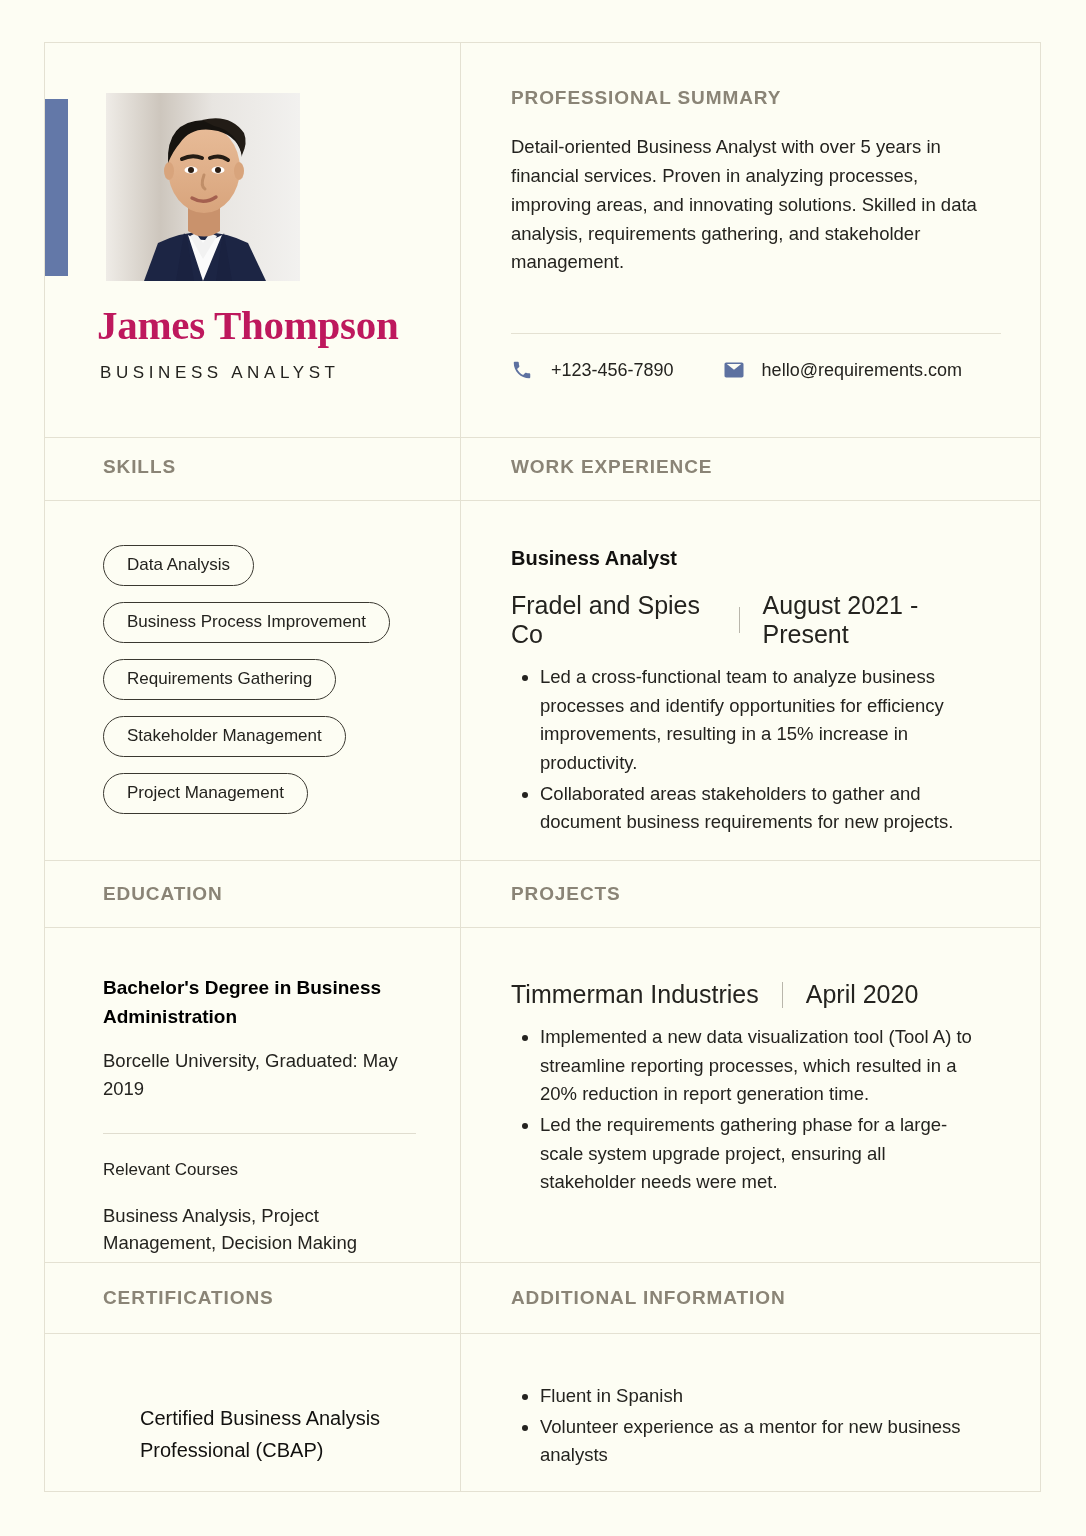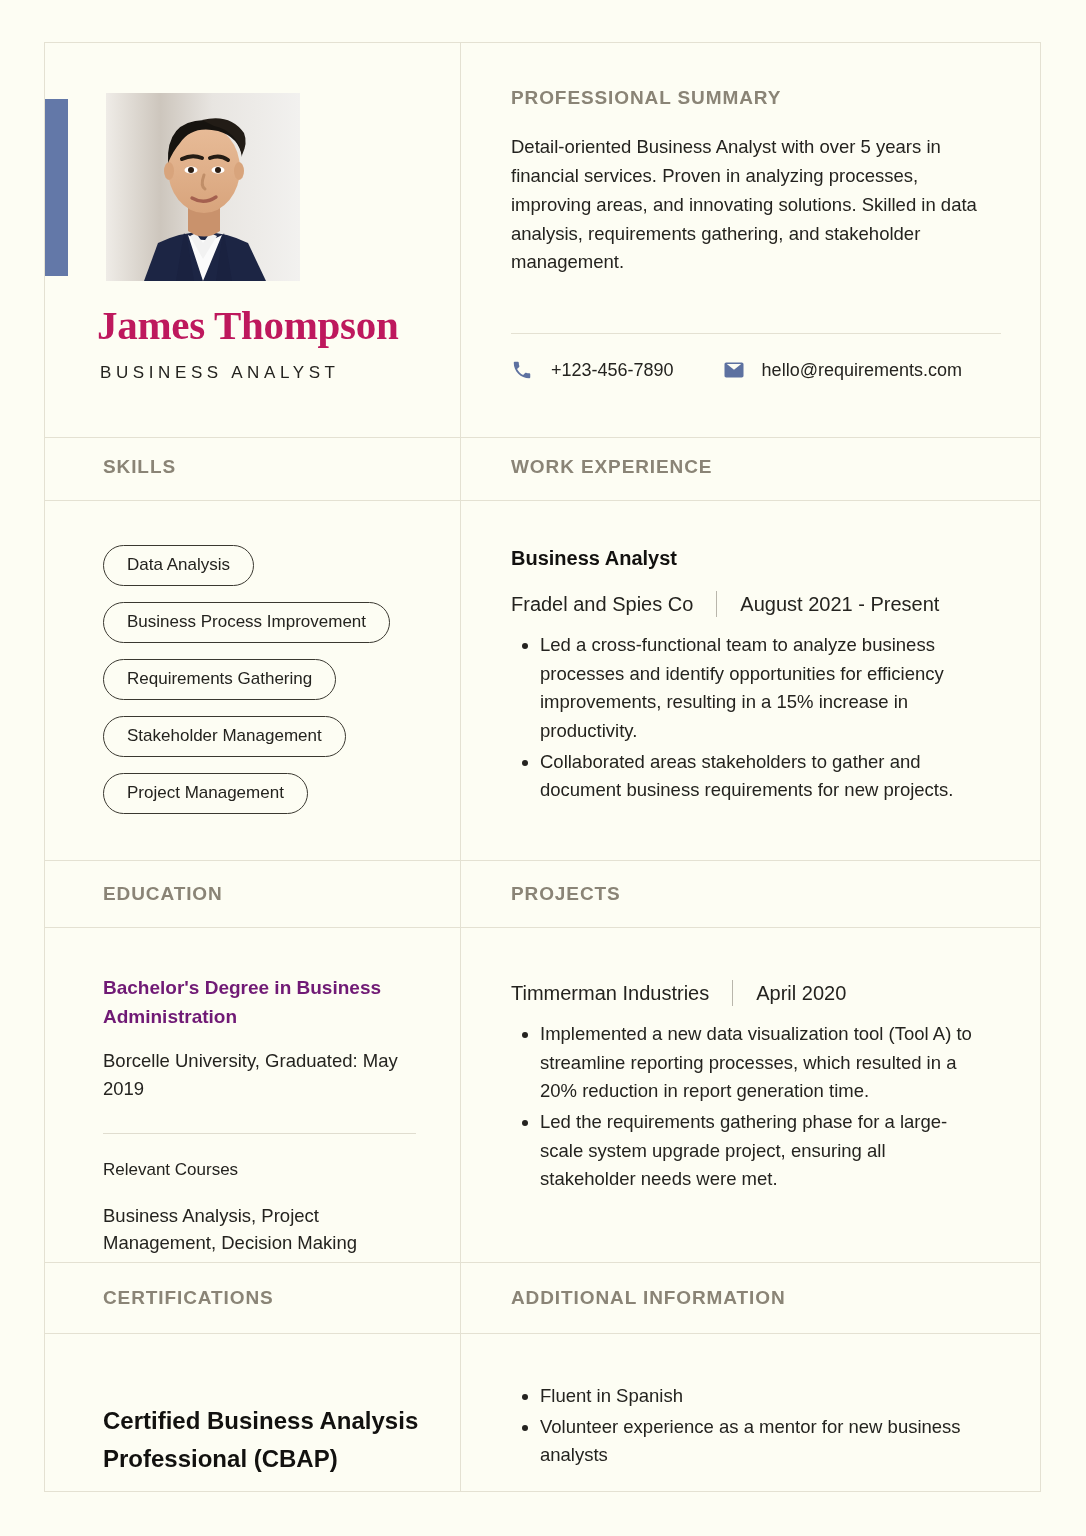--- a/index.html
+++ b/index.html
@@ -172,21 +172,21 @@
   
   .job-title {
     font-size: 20px;
     font-weight: bold;
     color: #12110f;
     margin-bottom: 21px;
   }
   .meta-row {
     display: flex;
     align-items: center;
-    font-size: 20px;
+    font-size: 25px;
     color: #24231f;
     margin-bottom: 14px;
   }
   .meta-sep {
     width: 1px;
     height: 26px;
     background: #b9b6ab;
     margin: 0 23px;
   }
   ul.bullets {
@@ -200,21 +200,21 @@
 
   .work-wrap    { position: absolute; left: 50px; top: 46px;  width: 475px; }
   .project-wrap { position: absolute; left: 50px; top: 52px;  width: 475px; }
   .addl-wrap    { position: absolute; left: 50px; top: 48px;  width: 475px; }
 
   
   .edu-wrap { position: absolute; left: 58px; top: 46px; width: 330px; }
   .edu-degree {
     font-size: 19px;
     font-weight: bold;
-    color: #701a75;
+    color: #000000;
     line-height: 1.5;
     margin-bottom: 16px;
   }
   .edu-school {
     font-size: 18.5px;
     line-height: 1.5;
     color: #24231f;
   }
   .edu-rule {
     width: 313px;
@@ -229,24 +229,25 @@
   }
   .edu-courses {
     font-size: 18.5px;
     line-height: 1.5;
     color: #24231f;
   }
 
   
   .cert-wrap { position: absolute; left: 58px; top: 68px; width: 330px; }
   .cert-name {
-    font-size: 24px;
-    font-weight: bold;
+    font-size: 20px;
+    font-weight: normal;
     color: #12110f;
     line-height: 1.6;
+    margin-left: 37px;
   }
 </style>
 </head>
 <body>
 
 <div class="page">
   <div class="card">
 
     <div class="col-divider"></div>
 

